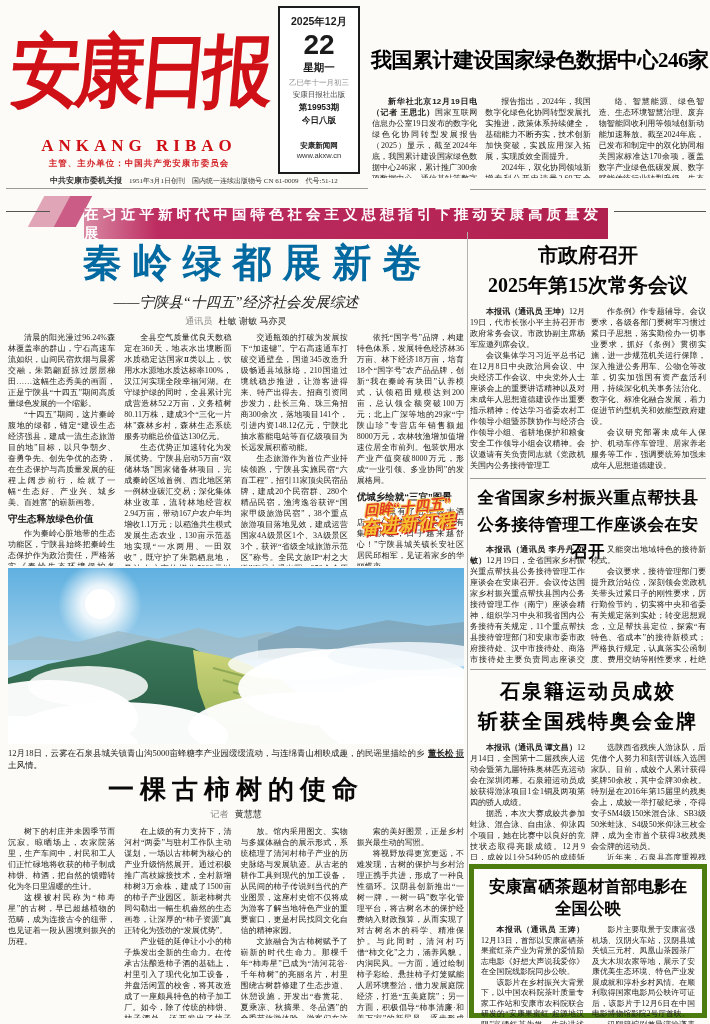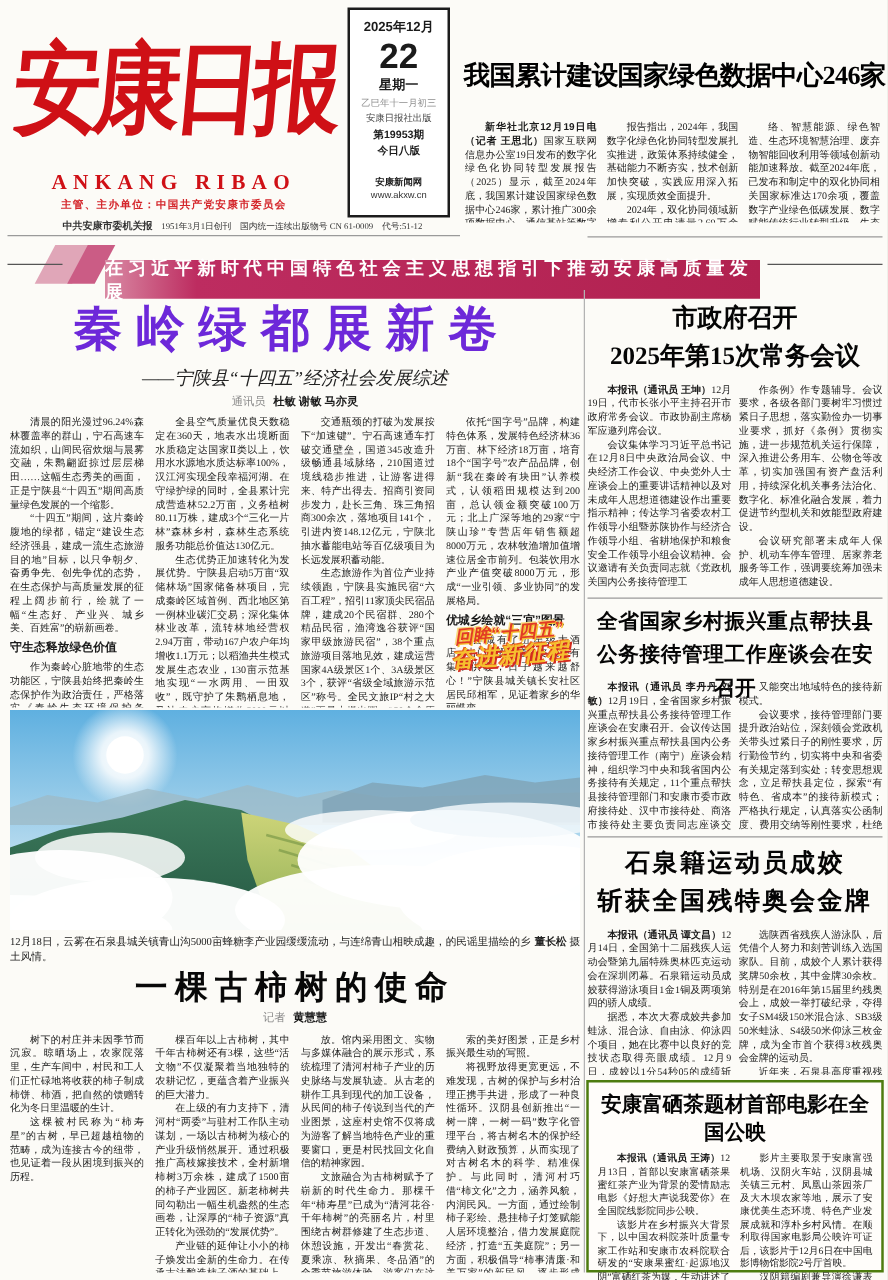--- a/index.html
+++ b/index.html
@@ -39,42 +39,42 @@
   .banner{left:84px;top:196px;width:524px;height:31px;background:linear-gradient(90deg,#d98aa4,#bd2c60 14%,#b1214f);
     color:#fff;font-family:"Liberation Sans",sans-serif;font-weight:bold;font-size:14.5px;letter-spacing:4px;
     display:flex;align-items:center;justify-content:center;margin-top:12px;}
   .stripe{position:absolute;top:196px;height:31px;}
   .s1{left:36px;width:30px;background:#e0a6b8;transform:skewX(-28deg);}
   .s2{left:62px;width:22px;background:#cb5c85;transform:skewX(-28deg);}
   .bl-left{left:6px;top:211px;width:44px;border-top:1.5px solid #555;}
   .bl-right{left:614px;top:211px;width:92px;border-top:1.5px solid #555;}
 
   
-  .lead-head{left:0;top:236px;width:456px;text-align:center;font-size:39px;font-weight:bold;color:#6d28d9;letter-spacing:11px;text-indent:11px;}
+  .lead-head{left:24px;top:236px;width:456px;text-align:center;font-size:39px;font-weight:bold;color:#0369a1;letter-spacing:11px;text-indent:11px;}
   .lead-sub{left:8px;top:293px;width:456px;text-align:center;font-size:14.5px;font-style:italic;color:#222;}
   .byline{left:8px;top:315px;width:456px;text-align:center;font-size:9px;}
   .byline .lab{color:#8a8a8a;margin-right:4px;}
-  .byline .nm{font-weight:bold;font-family:"Liberation Sans",sans-serif;margin-top:32px;}
+  .byline .nm{font-weight:normal;font-family:"Liberation Sans",sans-serif;margin-top:32px;}
   .lead-cols{left:8px;top:332px;width:456px;height:234px;display:flex;gap:9px;font-size:8px;line-height:11px;overflow:hidden;}
 
   
   .col{flex:1;overflow:hidden;text-align:justify;}
   .p{margin:0;text-indent:2em;}
   .colhead{margin:5px 0 4px;text-align:left;font-weight:bold;font-size:9.5px;text-indent:0;font-family:"Liberation Sans",sans-serif;}
   .col b{font-family:"Liberation Sans",sans-serif;}
 
   
   .fx{left:352px;top:500px;width:112px;text-align:center;transform:rotate(-5deg);font-family:"Liberation Sans",sans-serif;font-weight:bold;font-style:italic;line-height:1.05;}
   .fx .l1{font-size:14.5px;color:#e23c24;text-shadow:1px 1px 0 #f6c02e,-1px -1px 0 #f9da7a;}
   .fx .l2{font-size:18px;color:#f6c02e;text-shadow:1.5px 1.5px 0 #d42b1e,-1px -1px 0 #e8641e;letter-spacing:1px;}
 
   
   .photo{left:8px;top:568px;width:456px;height:176px;overflow:hidden;}
   .caption{left:8px;top:748px;width:456px;font-size:8.5px;display:flex;justify-content:space-between;color:#222;}
-  .caption .credit{white-space:nowrap;margin-left:2px;}
+  .caption .credit{white-space:nowrap;margin-left:2px;text-decoration:underline;}
   .caption .credit b{font-family:"Liberation Sans",sans-serif;}
 
   
   .tree-head{left:8px;top:772px;width:456px;text-align:center;font-size:26px;font-weight:bold;letter-spacing:6px;color:#080808;}
   .tree-byline{left:8px;top:808px;width:456px;text-align:center;font-size:9px;}
   .tree-cols{left:8px;top:826px;width:456px;height:192px;display:flex;gap:9px;font-size:8px;line-height:11px;overflow:hidden;}
 
   
   .rr-div{left:467px;top:232px;height:786px;}
   .a-head{position:absolute;left:470px;width:236px;text-align:center;font-weight:bold;color:#050505;}
@@ -82,21 +82,21 @@
   .headB{top:484px;font-size:16.5px;line-height:27px;font-family:"Liberation Sans",sans-serif;letter-spacing:0.5px;}
   .headC{top:676px;font-size:20px;line-height:30px;letter-spacing:2px;}
   .a-cols{position:absolute;left:470px;width:236px;display:flex;gap:6px;font-size:8px;line-height:11px;overflow:hidden;}
   .colsA{top:306px;height:168px;}
   .colsB{top:544px;height:120px;}
   .colsC{top:742px;height:118px;}
   .ruleA{left:470px;top:478px;width:236px;}
   .ruleB{left:470px;top:669px;width:236px;}
 
   
-  .redbox{left:469px;top:864px;width:238px;height:154px;border:2px solid #4d7c0f;background:#fffdfa;box-sizing:border-box;padding:5px 7px;}
+  .redbox{left:469px;top:864px;width:238px;height:154px;border:5px solid #4d7c0f;background:#fffdfa;box-sizing:border-box;padding:5px 7px;}
   .rb-head{text-align:center;font-weight:bold;font-size:16.5px;font-family:"Liberation Sans",sans-serif;color:#050505;margin:2px 0 5px;}
   .rb-cols{display:flex;gap:8px;font-size:7.8px;line-height:10.5px;height:112px;overflow:hidden;text-align:justify;}
 </style>
 </head>
 <body>
 
 <div class="page">
 
   <div class="abs mast-title">安康日报</div>
   <div class="abs mast-org">主管、主办单位：中国共产党安康市委员会</div>
@@ -222,21 +222,20 @@
   <div class="abs tree-byline byline" style="top:808px;">
     <span class="lab">记者</span>
     <span class="nm">黄慧慧</span>
   </div>
   <div class="abs tree-cols">
       <div class="col">
         <p class="p">树下的村庄并未因季节而沉寂。晾晒场上，农家院落里，生产车间中，村民和工人们正忙碌地将收获的柿子制成柿饼、柿酒，把自然的馈赠转化为冬日里温暖的生计。</p>
         <p class="p">这棵被村民称为“柿寿星”的古树，早已超越植物的范畴，成为连接古今的纽带，也见证着一段从困境到振兴的历程。</p>
       </div>
       <div class="col">
-        <p class="p">棵百年以上古柿树，其中千年古柿树还有3棵，这些“活文物”不仅凝聚着当地独特的农耕记忆，更蕴含着产业振兴的巨大潜力。</p>
         <p class="p">在上级的有力支持下，清河村“两委”与驻村工作队主动谋划，一场以古柿树为核心的产业升级悄然展开。通过积极推广高枝嫁接技术，全村新增柿树3万余株，建成了1500亩的柿子产业园区。新老柿树共同勾勒出一幅生机盎然的生态画卷，让深厚的“柿子资源”真正转化为强劲的“发展优势”。</p>
         <p class="p">产业链的延伸让小小的柿子焕发出全新的生命力。在传承古法酿造柿子酒的基础上，村里引入了现代化加工设备，并盘活闲置的校舍，将其改造成了一座颇具特色的柿子加工厂。如今，除了传统的柿饼、柿子酒外，还开发出了柿子醋、柿叶茶等产品。这些深加工产品不仅破解了鲜果保鲜与运输的难题，更显著提升了产品附加值。</p>
       </div>
       <div class="col">
         <p class="p">放。馆内采用图文、实物与多媒体融合的展示形式，系统梳理了清河村柿子产业的历史脉络与发展轨迹。从古老的耕作工具到现代的加工设备，从民间的柿子传说到当代的产业图景，这座村史馆不仅将成为游客了解当地特色产业的重要窗口，更是村民找回文化自信的精神家园。</p>
         <p class="p">文旅融合为古柿树赋予了崭新的时代生命力。那棵千年“柿寿星”已成为“清河花谷·千年柿树”的亮丽名片，村里围绕古树群修建了生态步道、休憩设施，开发出“春赏花、夏乘凉、秋摘果、冬品酒”的全季节旅游体验。游客们在这里不仅能触摸古树的沧桑，还能亲身体验柿子酒的酿造过程，感受“马家河的成家湾，柿子煮酒味道醇”的民谣里描绘的乡土风情。</p>
       </div>
       <div class="col">
         <p class="p">索的美好图景，正是乡村振兴最生动的写照。</p>
         <p class="p">将视野放得更宽更远，不难发现，古树的保护与乡村治理正携手共进，形成了一种良性循环。汉阴县创新推出“一树一牌，一树一码”数字化管理平台，将古树名木的保护经费纳入财政预算，从而实现了对古树名木的科学、精准保护。与此同时，清河村巧借“柿文化”之力，涵养风貌，内润民风。一方面，通过绘制柿子彩绘、悬挂柿子灯笼赋能人居环境整治，借力发展庭院经济，打造“五美庭院”；另一方面，积极倡导“柿事清廉·和美万家”的新民风，逐步形成了“一户一景、一院一韵”的乡村风貌与淳朴和谐的乡风民风。</p>

